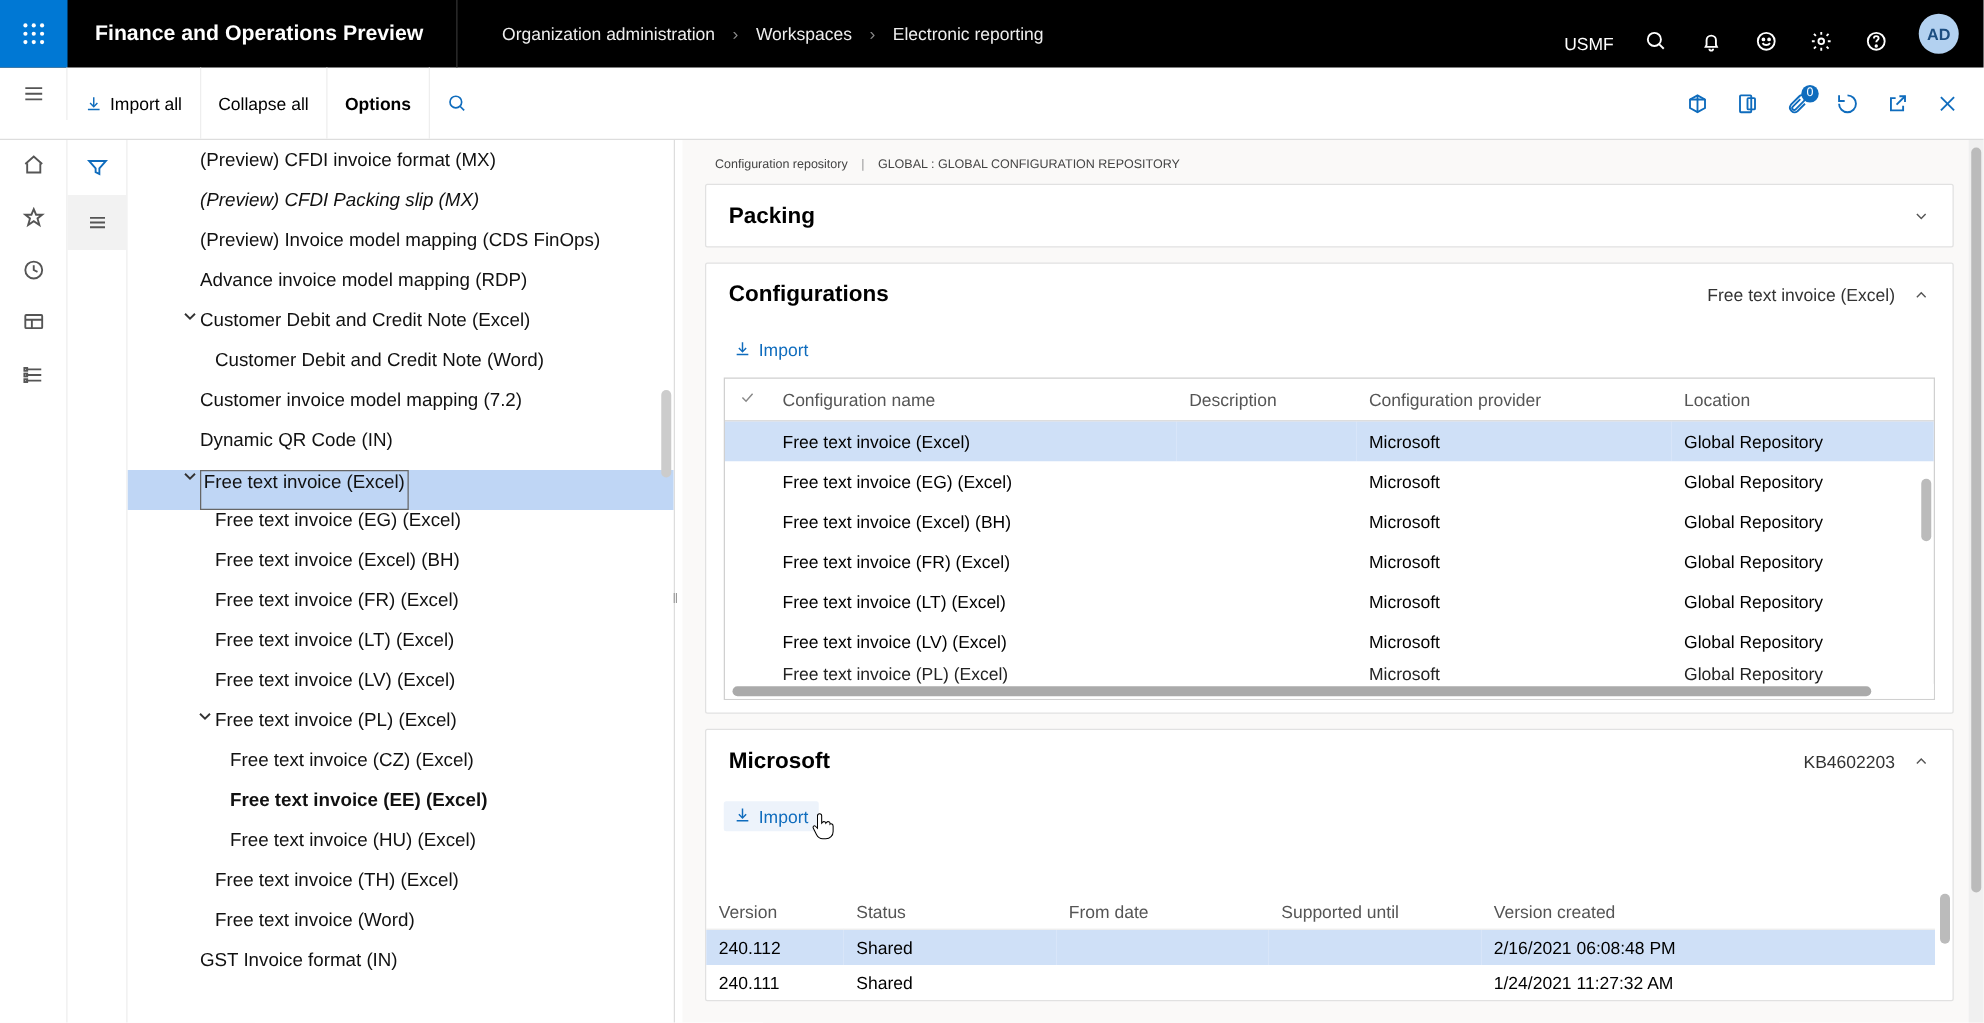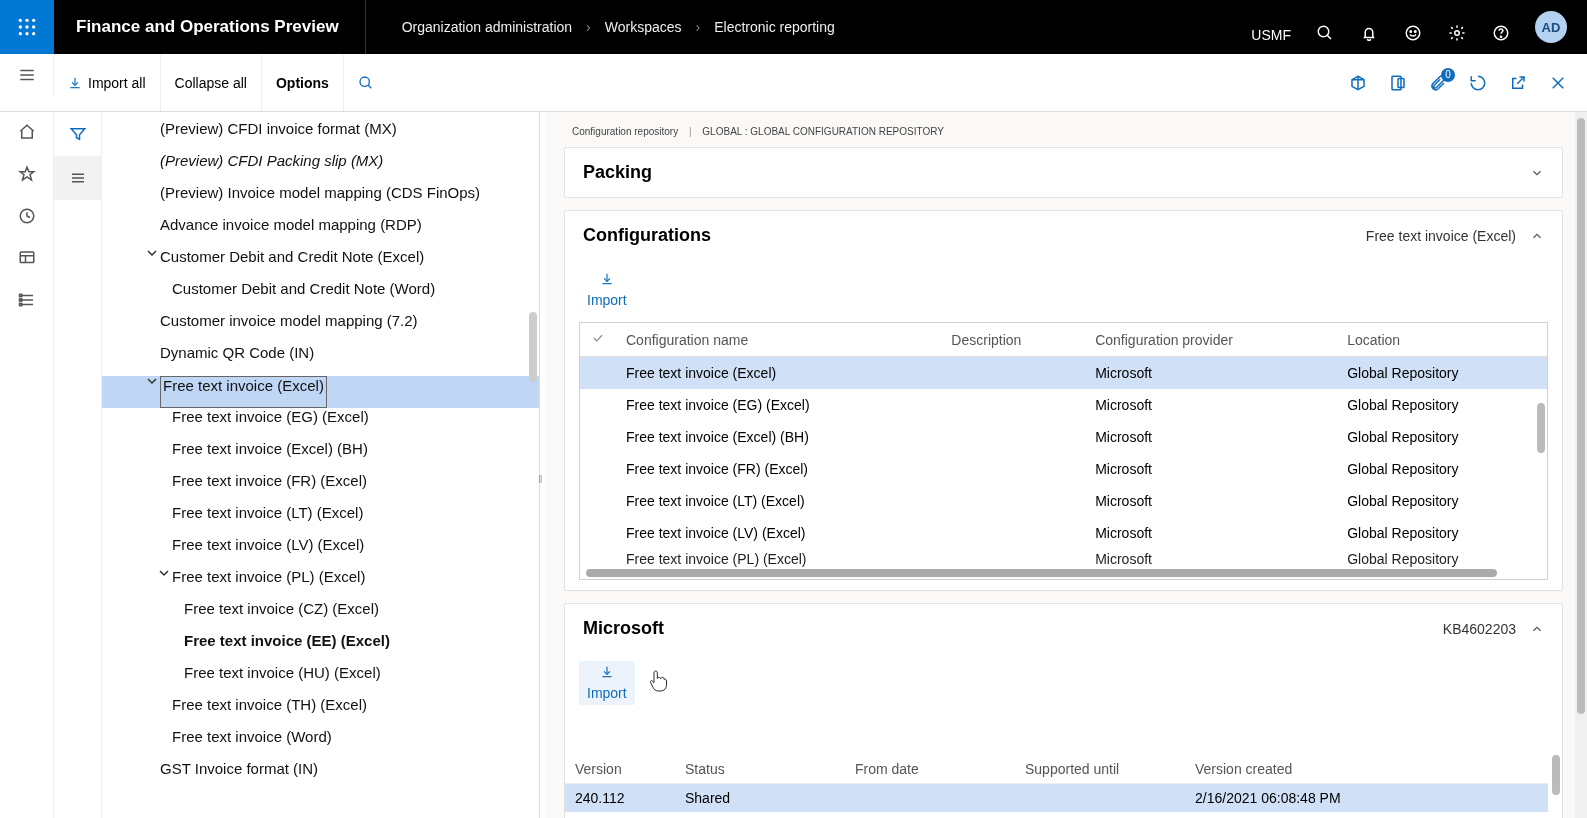--- a/index.html
+++ b/index.html
@@ -53,21 +53,21 @@
 
 .main-col { flex:1; display:flex; background:#faf9f8; position:relative; }
 .main-body { flex:1; padding: 0 6px 0 6px; overflow:hidden; }
 .path-row { padding: 14px 20px 10px 20px; font-size:10px; color:#444; }
 .path-row .sep2 { color:#999; padding:0 8px; }
 .card { background:#fff; border:1px solid #e1e1e1; border-radius:2px; margin:0 6px 12px 12px; }
 .card-header { display:flex; align-items:center; padding:14px 18px; font-size:18px; font-weight:600; }
 .card-header .ch-right { margin-left:auto; display:flex; align-items:center; gap:14px; font-size:14px; font-weight:400; color:#333; }
 .chev { width:14px; height:14px; }
 .toolbar-row { padding: 8px 14px 10px 14px; }
-.import-btn { display:inline-flex; align-items:center; gap:6px; color:#0f6cbd; font-size:14px; cursor:pointer; padding:4px 8px; border-radius:2px;flex-direction:column; }
+.import-btn { display:inline-flex; gap:6px; color:#0f6cbd; font-size:14px; cursor:pointer; padding:4px 8px; border-radius:2px; }
 .import-btn.hover { background:#edf3fb; }
 
 
 .cfg-table-wrap { margin:0 14px 10px 14px; border:1px solid #d0d0d0; position:relative; }
 .cfg-table { width:100%; border-collapse:collapse; font-size:14px; }
 .cfg-table th { text-align:left; font-weight:400; color:#555; padding:8px 10px; border-bottom:1px solid #ddd; }
 .cfg-table th.check-col { width:36px; text-align:center; }
 .cfg-table td { padding:8px 10px; }
 .cfg-table tbody tr.sel { background:#cfe0f7; }
 .cfg-table tbody tr.partial td { padding-bottom:0; padding-top:2px; color:#222; }

